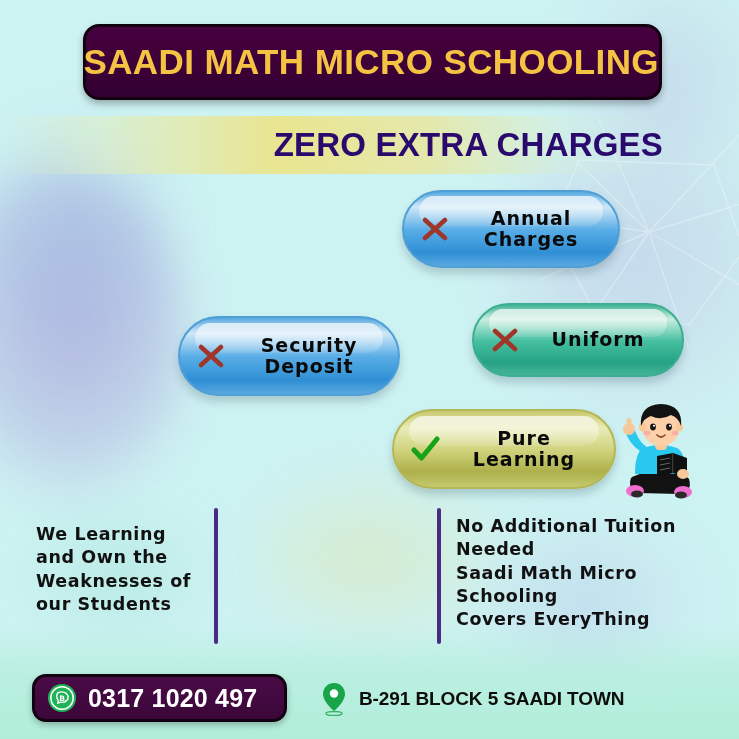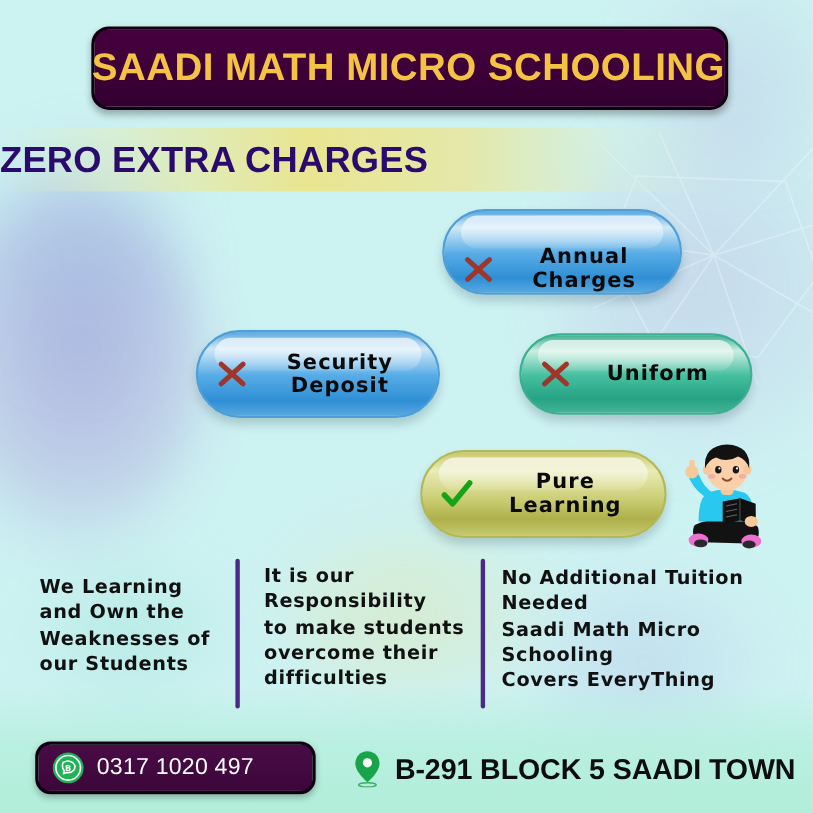--- a/index.html
+++ b/index.html
@@ -104,21 +104,21 @@
     white-space: nowrap;
   }
 
   
   .subtitle-wrap {
     position: absolute;
     left: 0; top: 116px;
     width: 663px; height: 58px;
     display: flex;
     align-items: center;
-    justify-content: flex-start;
+    justify-content: flex-end;
     background: linear-gradient(to right,
         rgba(205,242,242,0) 0%,
         rgba(225,238,190,.55) 16%,
         rgba(240,226,120,.80) 42%,
         rgba(238,228,140,.70) 64%,
         rgba(215,240,215,.30) 85%,
         rgba(205,242,242,0) 100%);
   }
   .subtitle-text {
     font-family: "Liberation Sans", sans-serif;
@@ -187,25 +187,25 @@
     border: 2px solid #4f9ed6;
   }
   .theme-teal {
     background: linear-gradient(to bottom, #43b395 0%, #c9eee0 20%, #45bfa0 52%, #26a384 82%, #44b396 100%);
     border: 2px solid #3cae92;
     justify-content: center;
   }
 
   
   #pill-admission   { left: 122px; top: 190px; width: 218px; height: 78px; }
-  #pill-annual      { left: 402px; top: 190px; width: 218px; height: 78px; align-items: flex-end; }
-  #pill-security    { left: 178px; top: 300px; width: 222px; height: 80px; }
+  #pill-annual      { left: 402px; top: 190px; width: 218px; height: 78px; }
+  #pill-security    { left: 178px; top: 316px; width: 222px; height: 80px; }
   #pill-uniform     { left: 472px; top: 303px; width: 212px; height: 74px; }
   #pill-supplies    { left: 68px;  top: 412px; width: 218px; height: 76px; }
-  #pill-pure        { left: 382px; top: 409px; width: 224px; height: 80px; }
+  #pill-pure        { left: 392px; top: 409px; width: 224px; height: 80px; }
 
   
   #boy {
     position: absolute;
     left: 613px; top: 398px;
     width: 96px; height: 104px;
   }
 
   
   .columns {
@@ -247,39 +247,39 @@
     box-shadow: 0 3px 6px rgba(0,0,0,.25);
     display: flex;
     align-items: center;
     padding: 0 12px;
     box-sizing: border-box;
     gap: 11px;
   }
   .wa-icon { flex: 0 0 auto; width: 30px; height: 30px; }
   .phone-text {
     font-family: "Liberation Sans", sans-serif;
-    font-weight: normal;
-    font-size: 21px;
+    font-weight: bold;
+    font-size: 25px;
     color: #ffffff;
     letter-spacing: .2px;
     white-space: nowrap;
   }
   .address-group {
     position: absolute;
     left: 322px; top: 678px;
     height: 42px;
     display: flex;
     align-items: center;
     gap: 13px;
   }
   .pin-icon { flex: 0 0 auto; width: 24px; height: 34px; }
   .address-text {
     font-family: "Liberation Sans", sans-serif;
     font-weight: bold;
-    font-size: 26px;
+    font-size: 19px;
     color: #0d0d0d;
     letter-spacing: -.1px;
     white-space: nowrap;
   }
 </style>
 </head>
 <body>
 
 <div id="poster">
 
@@ -413,25 +413,20 @@
     <path d="M44 37 Q48 41 52 37" stroke="#8a4b33" stroke-width="1.7" fill="none" stroke-linecap="round"></path>
   </svg>
 
   <div class="columns">
     <div class="divider" id="divider-1"></div>
     <div class="divider" id="divider-2"></div>
     <div class="col" id="col-1">We Learning
 and Own the
 Weaknesses of
 our Students</div>
-    <div class="col" id="col-2">It is our
-Responsibility
-to make students
-overcome their
-difficulties</div>
     <div class="col" id="col-3">No Additional Tuition
 Needed
 Saadi Math Micro
 Schooling
 Covers EveryThing</div>
   </div>
 
   <div class="phone-pill">
     <svg class="wa-icon" viewBox="0 0 30 30">
       <circle cx="15" cy="15" r="14" fill="#20b256"></circle>

